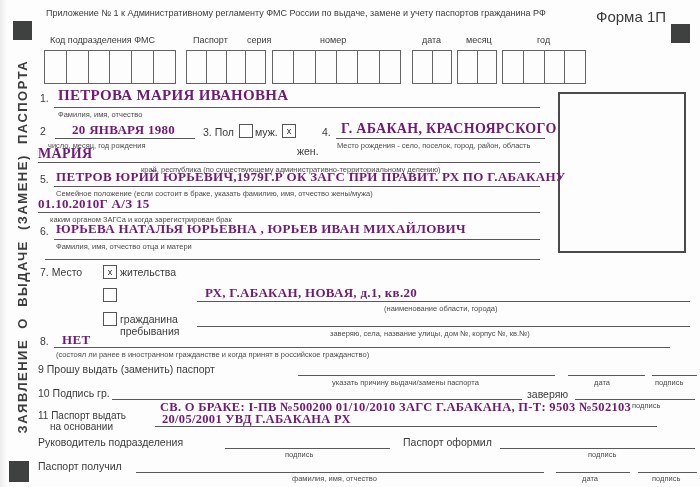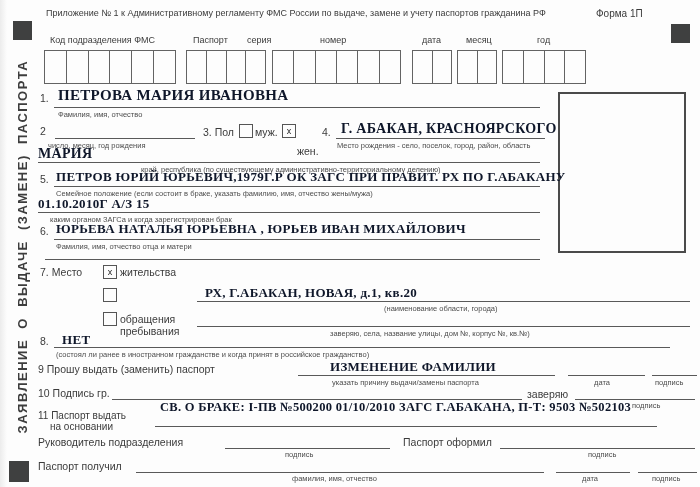--- a/index.html
+++ b/index.html
@@ -5,21 +5,21 @@
   html,body{margin:0;padding:0;background:#e8e8e8;}
   .page{position:relative;width:700px;height:487px;background:#fdfdfd;overflow:hidden;
         font-family:"Liberation Sans",sans-serif;color:#3a3a3a;box-shadow:0 0 4px rgba(0,0,0,.3);}
   .page::before{content:"";position:absolute;left:0;top:0;width:7px;height:100%;
         background:linear-gradient(90deg,#ececec,#fdfdfd);}
   .sq{position:absolute;background:#3f4040;}
   .lbl{position:absolute;font-size:10.5px;color:#3b3b3b;white-space:nowrap;}
   .sm{position:absolute;font-size:9px;color:#3b3b3b;white-space:nowrap;}
   .cap{position:absolute;font-size:7.5px;color:#4c4c4c;white-space:nowrap;}
   .val{position:absolute;font-family:"Liberation Serif",serif;font-weight:bold;
-       font-size:13px;color:#0f172a;white-space:nowrap;letter-spacing:.3px;}
+       font-size:13px;color:#701a75;white-space:nowrap;letter-spacing:.3px;}
   .line{position:absolute;height:0;border-bottom:1.2px solid #595959;}
   .cb{position:absolute;width:12px;height:12px;border:1px solid #555;background:#fdfdfd;
       font-size:9px;line-height:12px;text-align:center;color:#222;}
   .cells{position:absolute;display:flex;height:34px;}
   .cells>div{flex:1;border:1px solid #636363;border-left:none;}
   .cells>div:first-child{border-left:1px solid #636363;}
   .vtitle{position:absolute;left:-158px;top:246px;width:360px;text-align:center;
       transform:rotate(-90deg);font-size:13px;font-weight:bold;letter-spacing:1.5px;
       color:#3d3d3d;white-space:pre;}
   .photo{position:absolute;border:2px solid #4a4a4a;background:#fdfdfd;}
@@ -27,21 +27,21 @@
 </head>
 <body>
 
 <div class="page">
 
   <div class="sq" style="left:13px;top:21px;width:19px;height:19px;"></div>
   <div class="sq" style="left:671px;top:24px;width:19px;height:19px;"></div>
   <div class="sq" style="left:9px;top:461px;width:20px;height:21px;"></div>
 
   <div class="sm" style="left:46px;top:8px;font-size:9px;">Приложение № 1 к Административному регламенту ФМС России по выдаче, замене и учету паспортов гражданина РФ</div>
-  <div class="sm" style="left:596px;top:8px;font-size:10px;text-align:center;">Форма 1П</div>
+  <div class="sm" style="left:596px;top:8px;font-size:15px;text-align:center;">Форма 1П</div>
 
   <div class="vtitle">ЗАЯВЛЕНИЕ  О  ВЫДАЧЕ  (ЗАМЕНЕ)  ПАСПОРТА</div>
 
   <div class="sm" style="left:50px;top:35px;">Код подразделения ФМС</div>
   <div class="sm" style="left:193px;top:35px;">Паспорт</div>
   <div class="sm" style="left:247px;top:35px;">серия</div>
   <div class="sm" style="left:320px;top:35px;">номер</div>
   <div class="sm" style="left:422px;top:35px;">дата</div>
   <div class="sm" style="left:466px;top:35px;">месяц</div>
   <div class="sm" style="left:537px;top:35px;">год</div>
@@ -84,20 +84,21 @@
     </div>
 
   <div class="photo" style="left:558px;top:92px;width:124px;height:157px;"></div>
 
   <div class="lbl" style="left:40px;top:92px;">1.</div>
   <div class="val" style="left:58px;top:87px;font-size:15px;">ПЕТРОВА МАРИЯ ИВАНОВНА</div>
   <div class="line" style="left:54px;top:107px;width:486px;"></div>
   <div class="cap" style="left:58px;top:110px;">Фамилия, имя, отчество</div>
 
   <div class="lbl" style="left:40px;top:125px;">2</div>
+  <div class="val" style="left:72px;top:122px;">20 ЯНВАРЯ 1980</div>
   <div class="line" style="left:55px;top:138px;width:140px;"></div>
   <div class="cap" style="left:48px;top:141px;">число, месяц, год рождения</div>
 
   <div class="lbl" style="left:203px;top:126px;">3. Пол</div>
   <div class="cb" style="left:239px;top:124px;"></div>
   <div class="lbl" style="left:255px;top:126px;">муж.</div>
   <div class="cb" style="left:282px;top:124px;">x</div>
   <div class="lbl" style="left:297px;top:126px;margin-top:19px;">жен.</div>
 
   <div class="lbl" style="left:322px;top:126px;">4.</div>
@@ -128,47 +129,47 @@
   <div class="cb" style="left:103px;top:265px;">x</div>
   <div class="lbl" style="left:120px;top:266px;">жительства</div>
 
   <div class="cb" style="left:103px;top:288px;"></div>
   <div class="lbl" style="left:120px;top:289px;margin-top:36px;">пребывания</div>
   <div class="val" style="left:205px;top:285px;">РХ, Г.АБАКАН, НОВАЯ, д.1, кв.20</div>
   <div class="line" style="left:197px;top:301px;width:493px;"></div>
   <div class="cap" style="left:384px;top:304px;">(наименование области, города)</div>
 
   <div class="cb" style="left:103px;top:312px;"></div>
-  <div class="lbl" style="left:120px;top:313px;">обращения</div>
+  <div class="lbl" style="left:120px;top:313px;">гражданина</div>
   <div class="line" style="left:197px;top:326px;width:493px;"></div>
   <div class="cap" style="left:330px;top:329px;">заверяю, села, название улицы, дом №, корпус №, кв.№)</div>
 
   <div class="lbl" style="left:40px;top:335px;">8.</div>
   <div class="val" style="left:62px;top:332px;">НЕТ</div>
   <div class="line" style="left:54px;top:347px;width:616px;"></div>
   <div class="cap" style="left:56px;top:350px;">(состоял ли ранее в иностранном гражданстве и когда принят в российское гражданство)</div>
 
   <div class="lbl" style="left:38px;top:363px;">9 Прошу выдать (заменить) паспорт</div>
-  <div class="val" style="left:330px;top:359px;">ИЗМЕНЕНИЕ ФАМИЛИИ</div>
   <div class="line" style="left:298px;top:375px;width:257px;"></div>
   <div class="cap" style="left:332px;top:378px;">указать причину выдачи/замены паспорта</div>
   <div class="line" style="left:568px;top:375px;width:77px;"></div>
   <div class="cap" style="left:594px;top:378px;">дата</div>
   <div class="line" style="left:652px;top:375px;width:45px;"></div>
   <div class="cap" style="left:655px;top:378px;">подпись</div>
 
   <div class="lbl" style="left:38px;top:387px;">10 Подпись гр.</div>
   <div class="line" style="left:112px;top:399px;width:410px;"></div>
   <div class="lbl" style="left:527px;top:388px;">заверяю</div>
   <div class="line" style="left:575px;top:399px;width:120px;"></div>
   <div class="cap" style="left:632px;top:401px;">подпись</div>
   <div class="val" style="left:160px;top:400px;font-size:12.5px;">СВ. О БРАКЕ: I-ПВ №500200 01/10/2010 ЗАГС Г.АБАКАНА, П-Т: 9503 №502103</div>
 
   <div class="lbl" style="left:38px;top:410px;font-size:10px;">11 Паспорт выдать</div>
   <div class="lbl" style="left:50px;top:421px;font-size:10px;">на основании</div>
+  <div class="val" style="left:162px;top:412px;font-size:12.5px;">20/05/2001 УВД Г.АБАКАНА РХ</div>
   <div class="line" style="left:155px;top:426px;width:502px;"></div>
 
   <div class="lbl" style="left:38px;top:436px;">Руководитель подразделения</div>
   <div class="line" style="left:225px;top:448px;width:165px;"></div>
   <div class="cap" style="left:285px;top:450px;">подпись</div>
   <div class="lbl" style="left:403px;top:436px;">Паспорт оформил</div>
   <div class="line" style="left:500px;top:448px;width:195px;"></div>
   <div class="cap" style="left:588px;top:450px;">подпись</div>
 
   <div class="lbl" style="left:38px;top:460px;">Паспорт получил</div>

